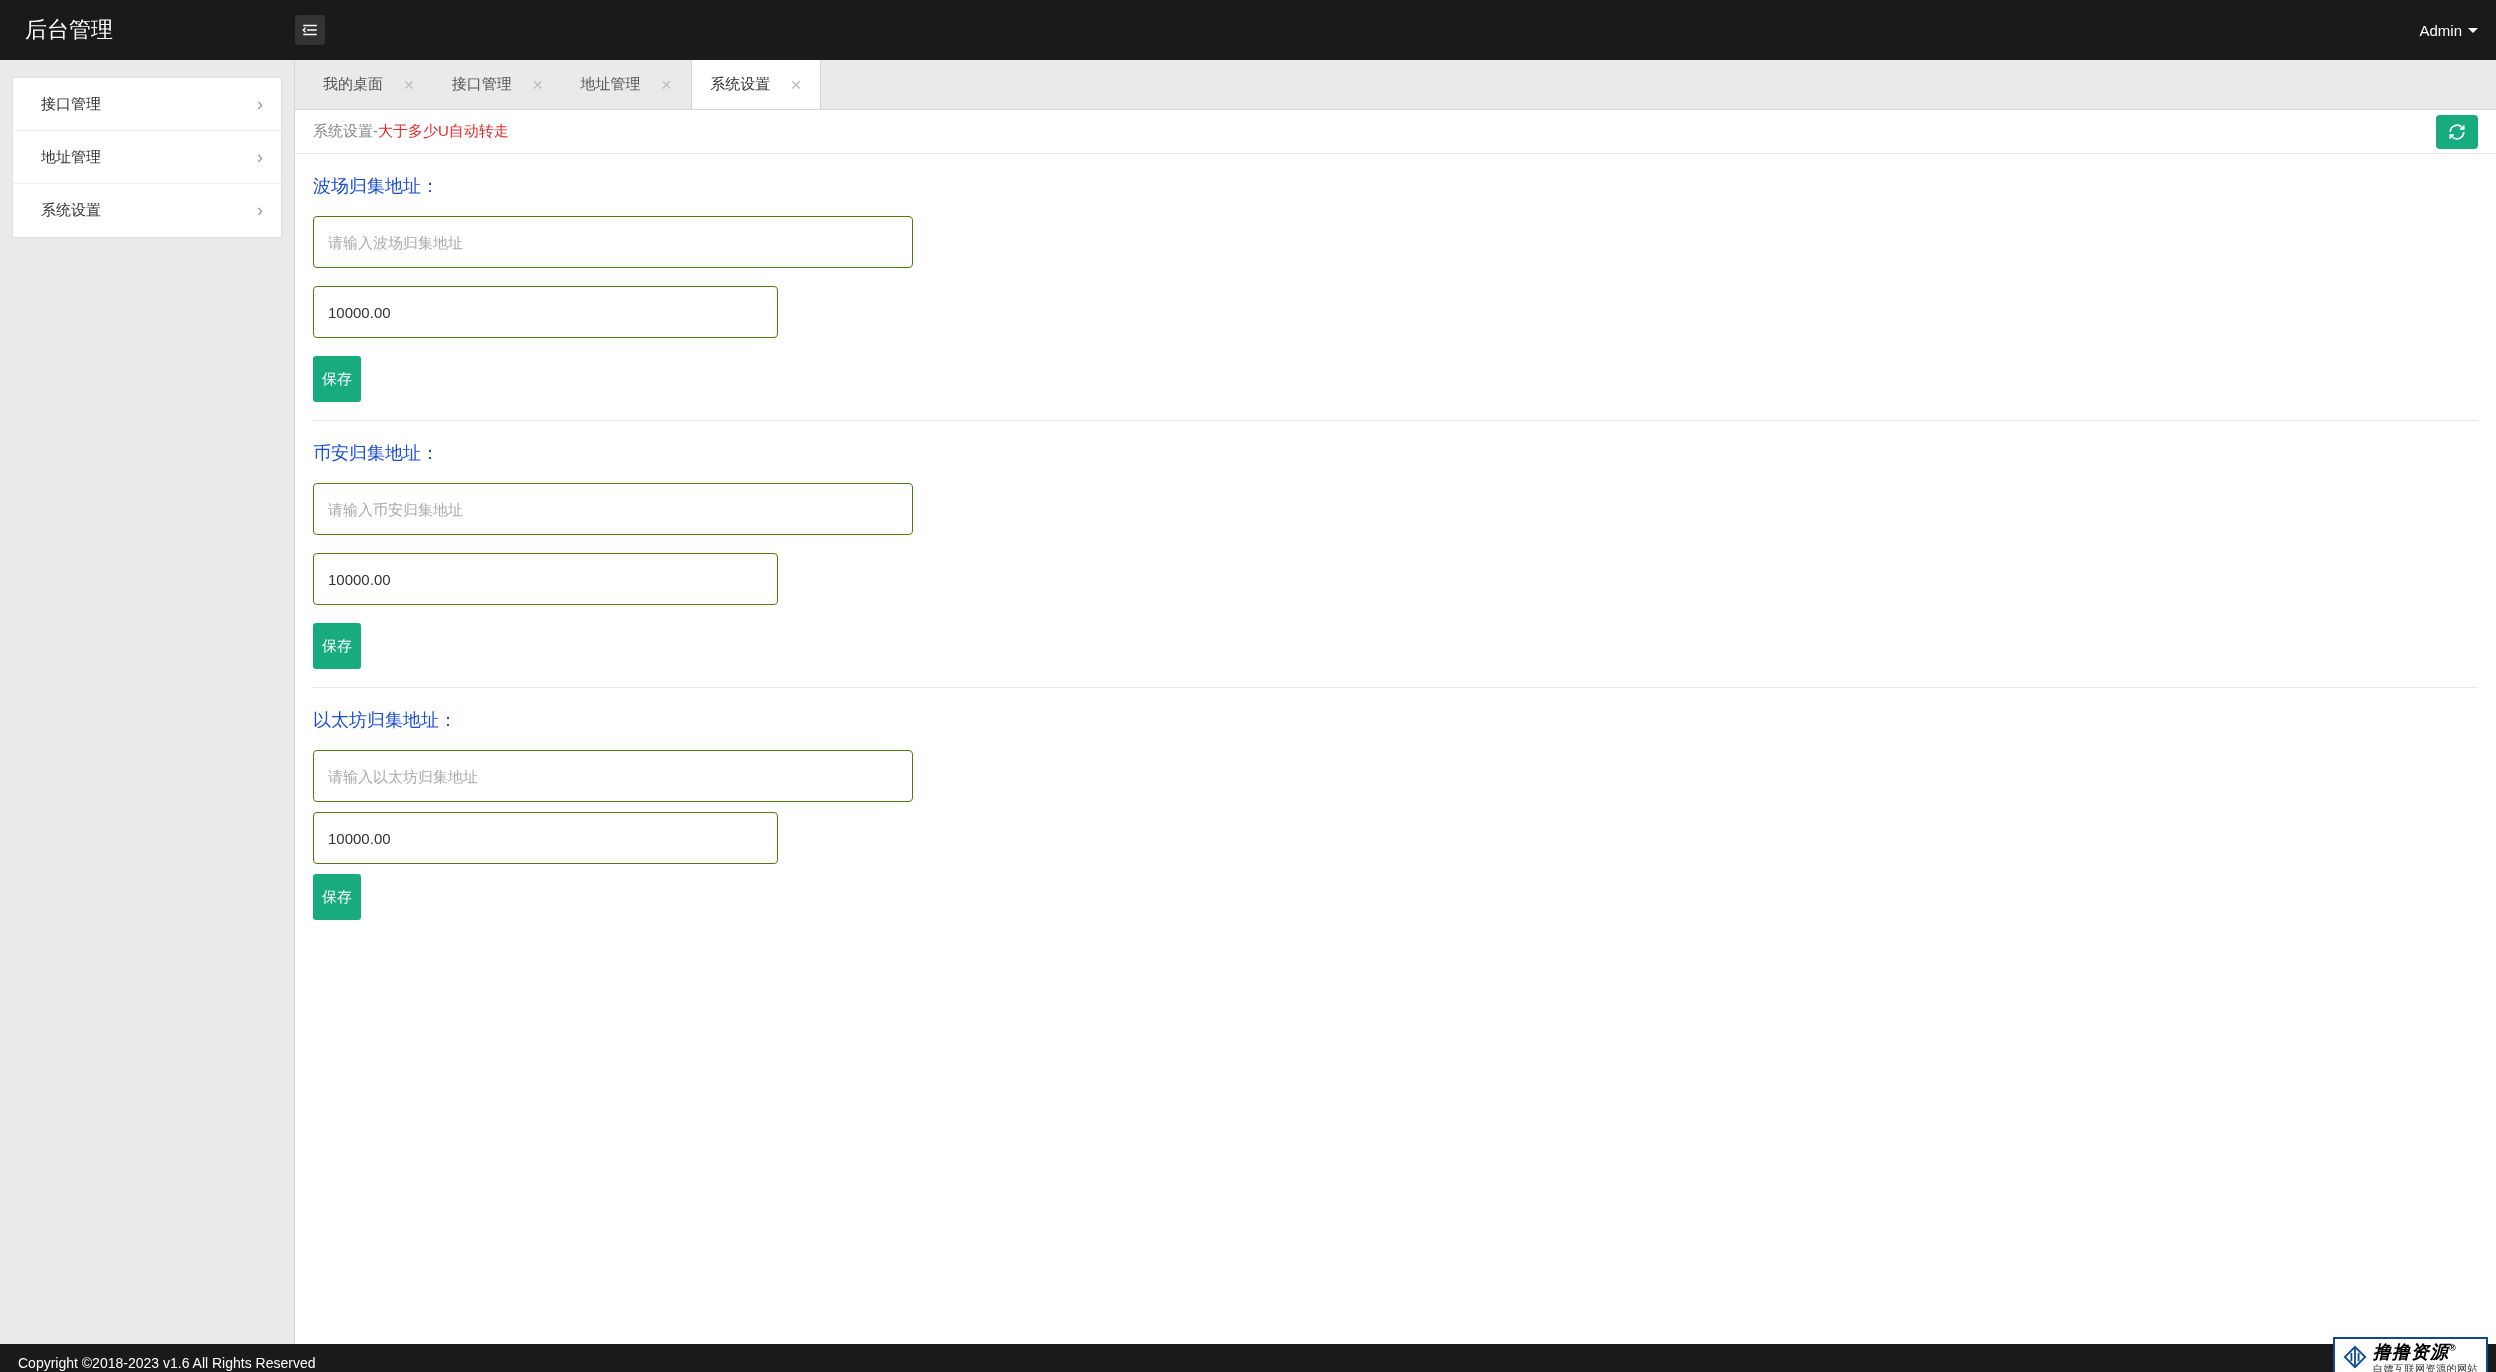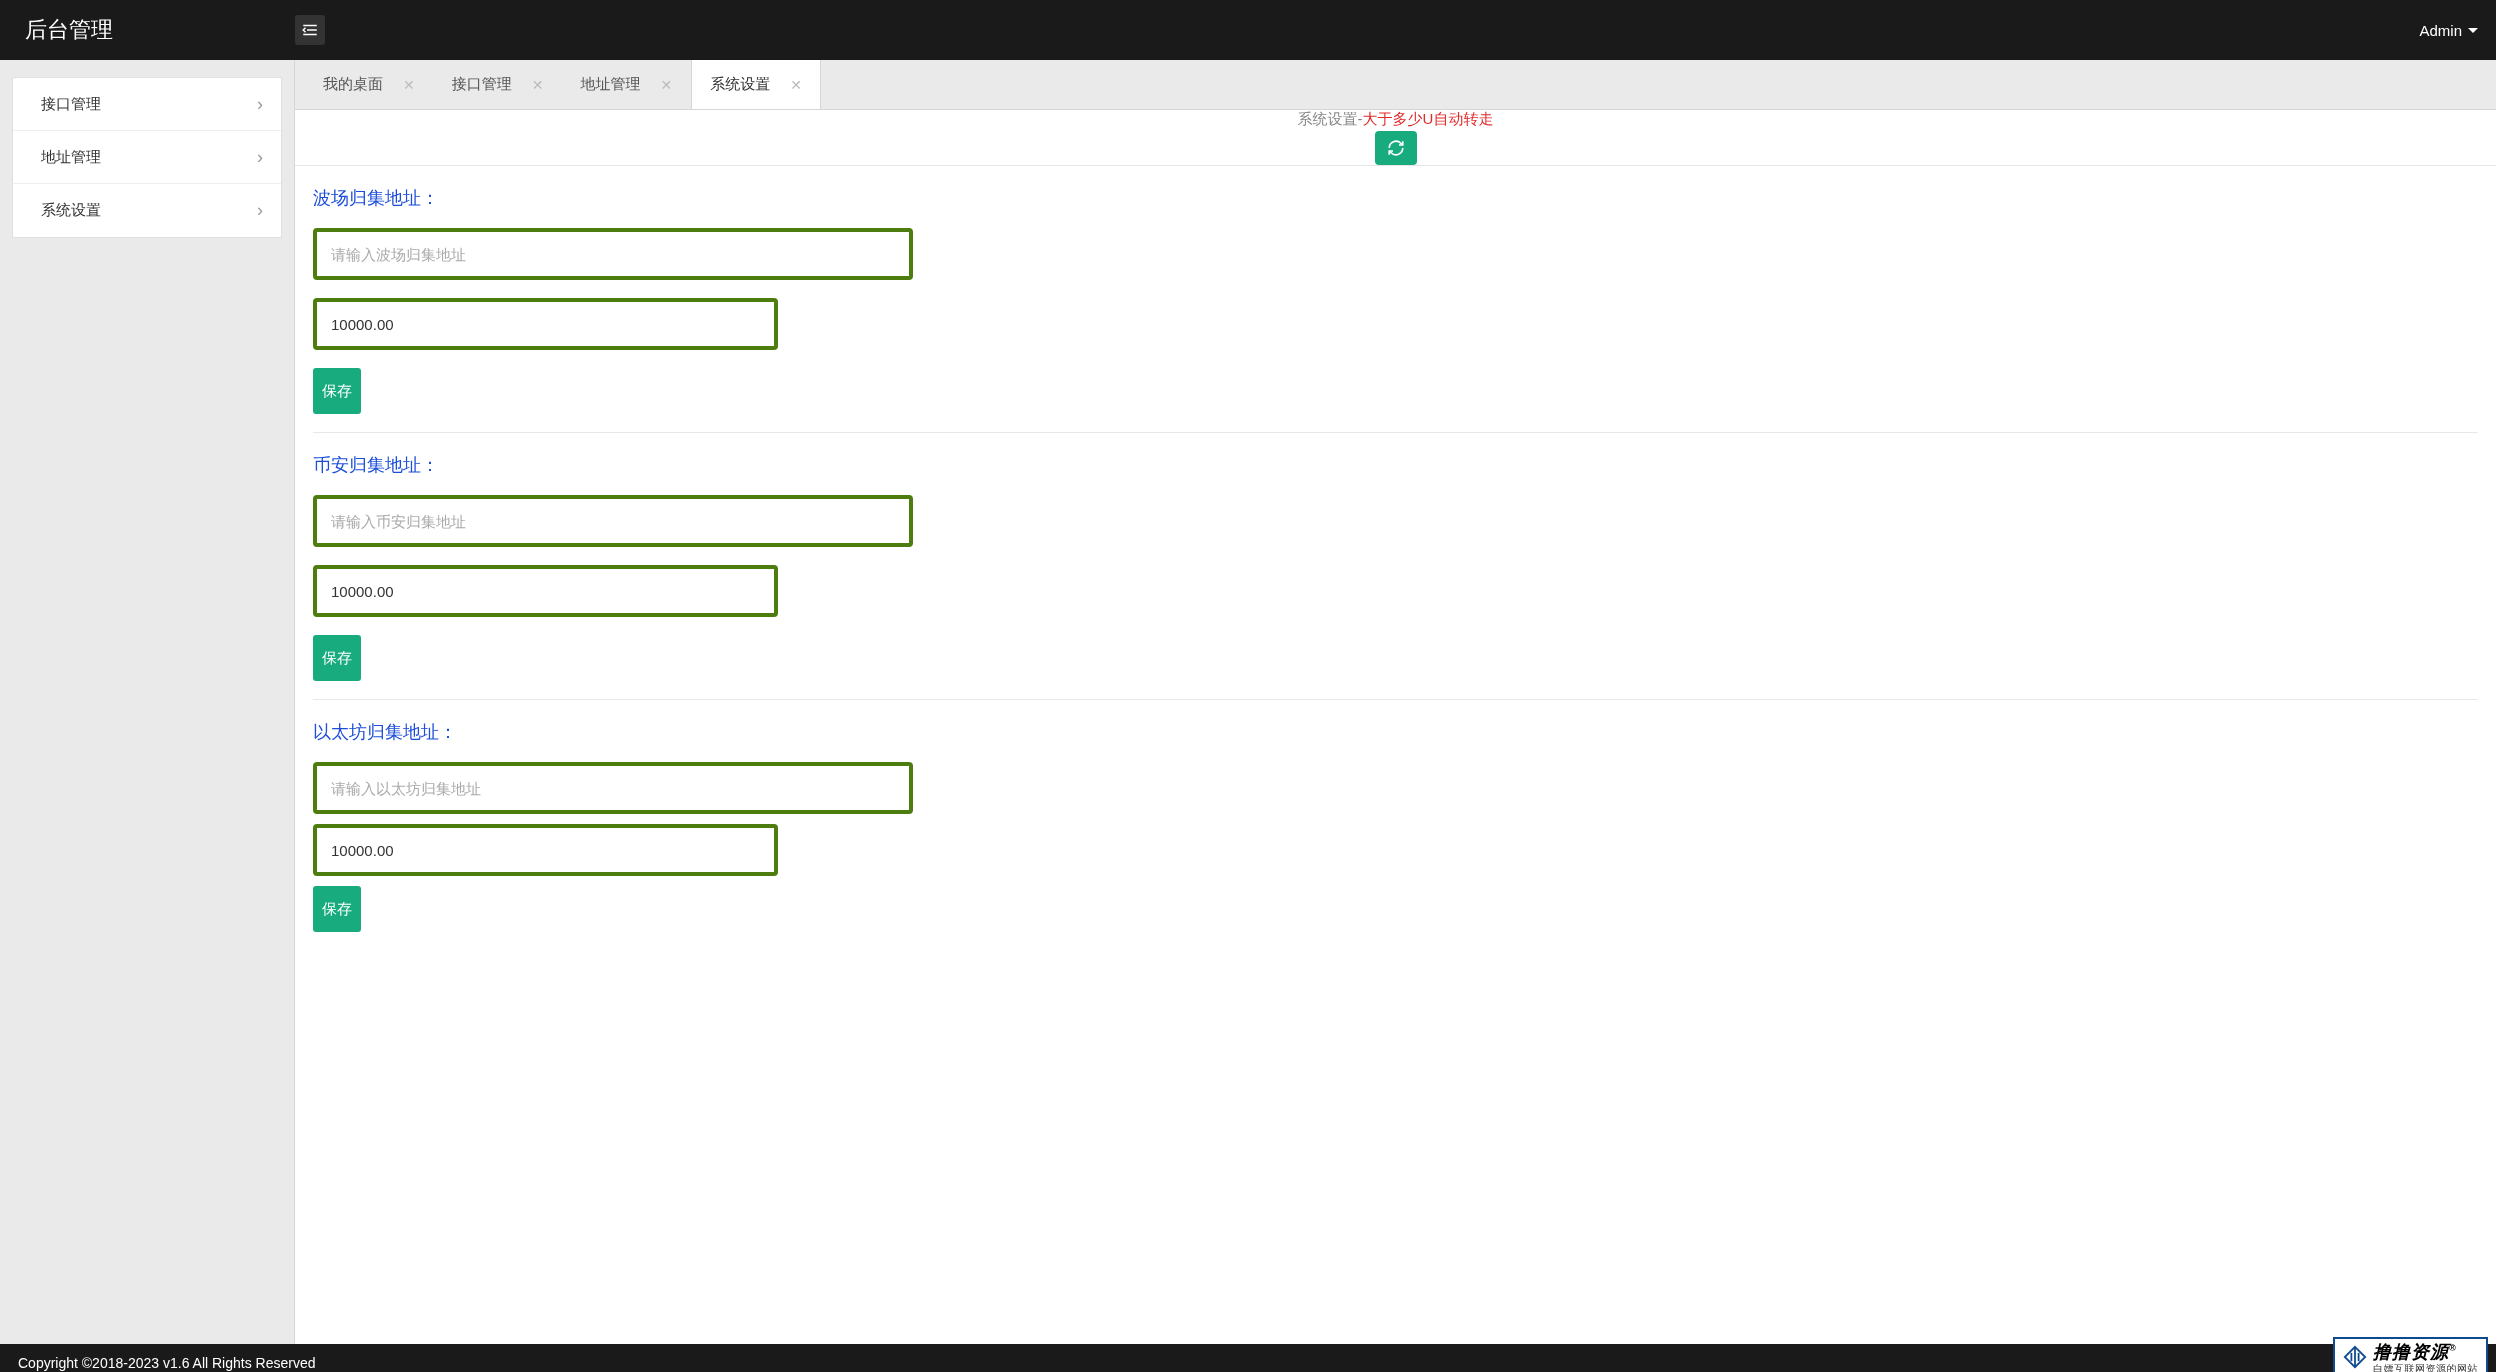--- a/index.html
+++ b/index.html
@@ -27,32 +27,32 @@
 
 .main { flex: 1; display: flex; flex-direction: column; background: #fff; overflow: hidden; }
 
 
 .tabs { height: 50px; background: #eaeaea; display: flex; align-items: stretch; border-bottom: 1px solid #d6d6d6; padding-left: 10px; }
 .tab { display: flex; align-items: center; padding: 0 18px; font-size: 15px; color: #555; cursor: pointer; gap: 20px; border-right: 1px solid transparent; }
 .tab.active { background: #fff; color: #333; border-left: 1px solid #d6d6d6; border-right: 1px solid #d6d6d6; }
 .tab .close { font-size: 14px; color: #bbb; cursor: pointer; }
 
 
-.bc-bar { height: 56px; display: flex; align-items: center; justify-content: space-between; padding: 0 18px; border-bottom: 1px solid #e6e6e6; flex-direction: column; }
+.bc-bar { height: 44px; display: flex; align-items: center; justify-content: space-between; padding: 0 18px; border-bottom: 1px solid #e6e6e6; }
 .bc-text { font-size: 15px; color: #888; }
 .bc-text .accent { color: #e02b2b; }
 .refresh-btn { width: 42px; height: 34px; background: #18ab7e; border-radius: 4px; display: flex; align-items: center; justify-content: center; cursor: pointer; }
 .refresh-btn svg { width: 18px; height: 18px; stroke: #fff; stroke-width: 2.2; fill: none; }
 
 
 .content { flex: 1; overflow-y: auto; padding: 0 18px 30px 18px; }
 .form-section { padding: 20px 0 18px 0; border-bottom: 1px solid #e8e8e8; }
 .form-section:last-child { border-bottom: none; }
 .form-label { font-size: 18px; color: #1d4ed8; margin-bottom: 18px; }
-.form-input { display: block; width: 600px; height: 52px; padding: 0 14px; font-size: 15px; border: 4px solid #4d7c0f; border-radius: 4px; margin-bottom: 18px; color: #333; }
+.form-input { display: block; width: 600px; height: 52px; padding: 0 14px; font-size: 15px; border: 1px solid #4d7c0f; border-radius: 4px; margin-bottom: 18px; color: #333; }
 .form-input::placeholder { color: #aaa; }
 .form-input.narrow { width: 465px; }
 .form-section.tight .form-input, .form-section.tight .form-input.narrow { margin-bottom: 10px; }
 .save-btn { display: inline-block; background: #18ab7e; color: #fff; border: none; padding: 0 9px; height: 46px; font-size: 15px; border-radius: 3px; cursor: pointer; }
 
 
 .footer { height: 38px; background: #1a1a1a; color: #fff; display: flex; align-items: center; padding-left: 18px; font-size: 14px; position: relative; }
 .watermark { position: absolute; right: 8px; bottom: 4px; background: #fff; border: 2px solid #104a8e; padding: 4px 8px 2px 8px; font-size: 13px; display: flex; align-items: center; gap: 6px; }
 .watermark .wm-icon svg { width: 24px; height: 24px; }
 .watermark .wm-text { display: flex; flex-direction: column; line-height: 1.1; }

